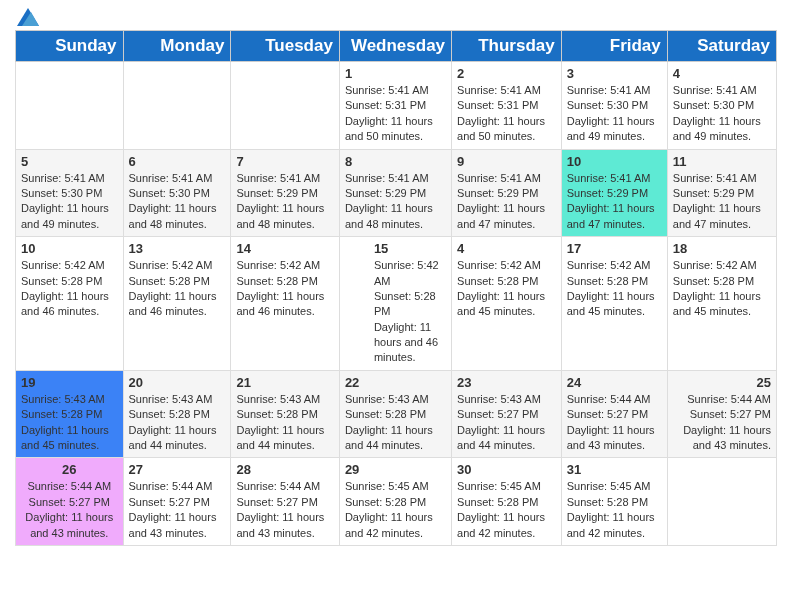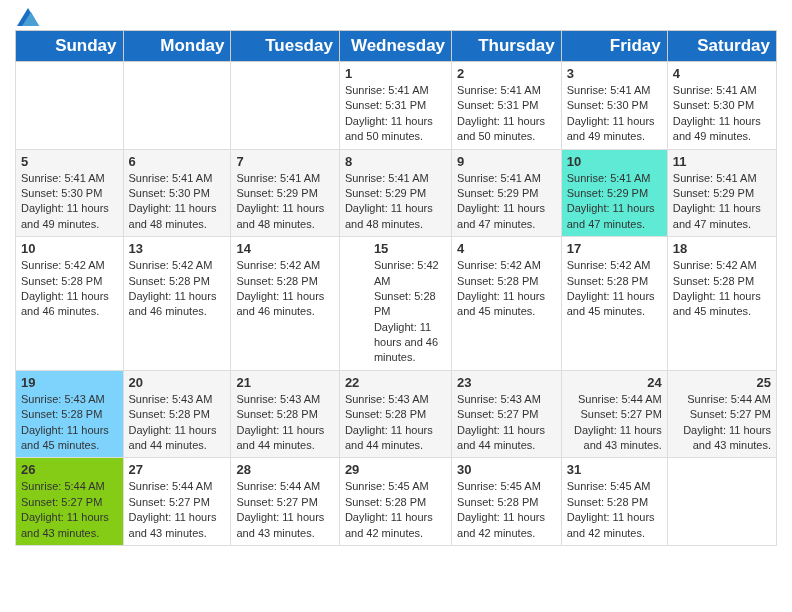--- a/index.html
+++ b/index.html
@@ -170,51 +170,51 @@
           <td style="background: rgb(255, 255, 255);">
             <span class="day-number">17</span>
             <div class="day-info">Sunrise: 5:42 AM<br>Sunset: 5:28 PM<br>Daylight: 11 hours and 45 minutes.</div>
           </td>
           <td style="background: rgb(255, 255, 255);">
             <span class="day-number">18</span>
             <div class="day-info">Sunrise: 5:42 AM<br>Sunset: 5:28 PM<br>Daylight: 11 hours and 45 minutes.</div>
           </td>
         </tr>
         <tr>
-          <td style="background: #7dd3fc;">
+          <td style="background: #3b82f6;">
             <span class="day-number">19</span>
             <div class="day-info">Sunrise: 5:43 AM<br>Sunset: 5:28 PM<br>Daylight: 11 hours and 45 minutes.</div>
           </td>
           <td style="background: rgb(245, 245, 245);">
             <span class="day-number">20</span>
             <div class="day-info">Sunrise: 5:43 AM<br>Sunset: 5:28 PM<br>Daylight: 11 hours and 44 minutes.</div>
           </td>
           <td style="background: rgb(245, 245, 245);">
             <span class="day-number">21</span>
             <div class="day-info">Sunrise: 5:43 AM<br>Sunset: 5:28 PM<br>Daylight: 11 hours and 44 minutes.</div>
           </td>
           <td style="background: rgb(245, 245, 245);">
             <span class="day-number">22</span>
             <div class="day-info">Sunrise: 5:43 AM<br>Sunset: 5:28 PM<br>Daylight: 11 hours and 44 minutes.</div>
           </td>
           <td style="background: rgb(245, 245, 245); margin-top: 26px;">
             <span class="day-number">23</span>
             <div class="day-info">Sunrise: 5:43 AM<br>Sunset: 5:27 PM<br>Daylight: 11 hours and 44 minutes.</div>
           </td>
-          <td style="background: rgb(245, 245, 245); text-align: right;">
+          <td style="background: rgb(245, 245, 245);">
             <span class="day-number">24</span>
             <div class="day-info">Sunrise: 5:44 AM<br>Sunset: 5:27 PM<br>Daylight: 11 hours and 43 minutes.</div>
           </td>
           <td style="background: rgb(245, 245, 245); text-align: right;">
             <span class="day-number">25</span>
             <div class="day-info">Sunrise: 5:44 AM<br>Sunset: 5:27 PM<br>Daylight: 11 hours and 43 minutes.</div>
           </td>
         </tr>
         <tr>
-          <td style="background: #84cc16;">
+          <td style="background: #f0abfc; text-align: center;">
             <span class="day-number">26</span>
             <div class="day-info">Sunrise: 5:44 AM<br>Sunset: 5:27 PM<br>Daylight: 11 hours and 43 minutes.</div>
           </td>
           <td style="background: rgb(255, 255, 255);">
             <span class="day-number">27</span>
             <div class="day-info">Sunrise: 5:44 AM<br>Sunset: 5:27 PM<br>Daylight: 11 hours and 43 minutes.</div>
           </td>
           <td style="background: rgb(255, 255, 255);">
             <span class="day-number">28</span>
             <div class="day-info">Sunrise: 5:44 AM<br>Sunset: 5:27 PM<br>Daylight: 11 hours and 43 minutes.</div>

